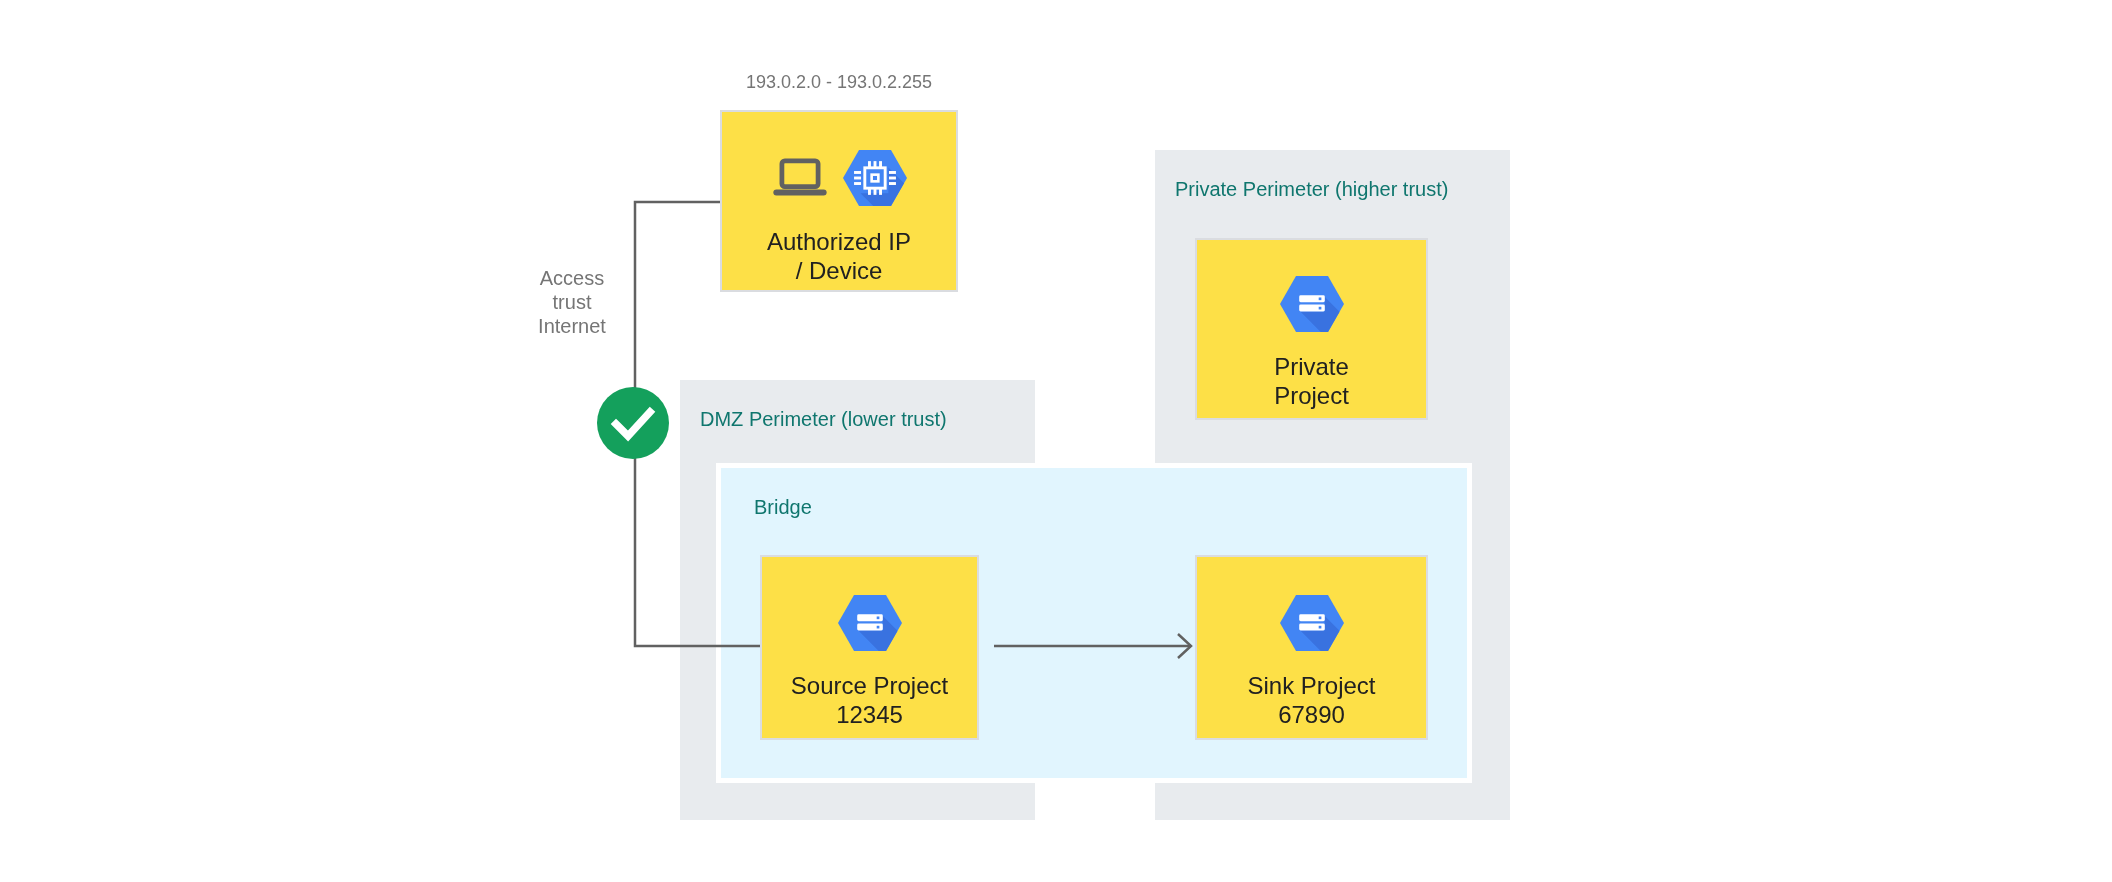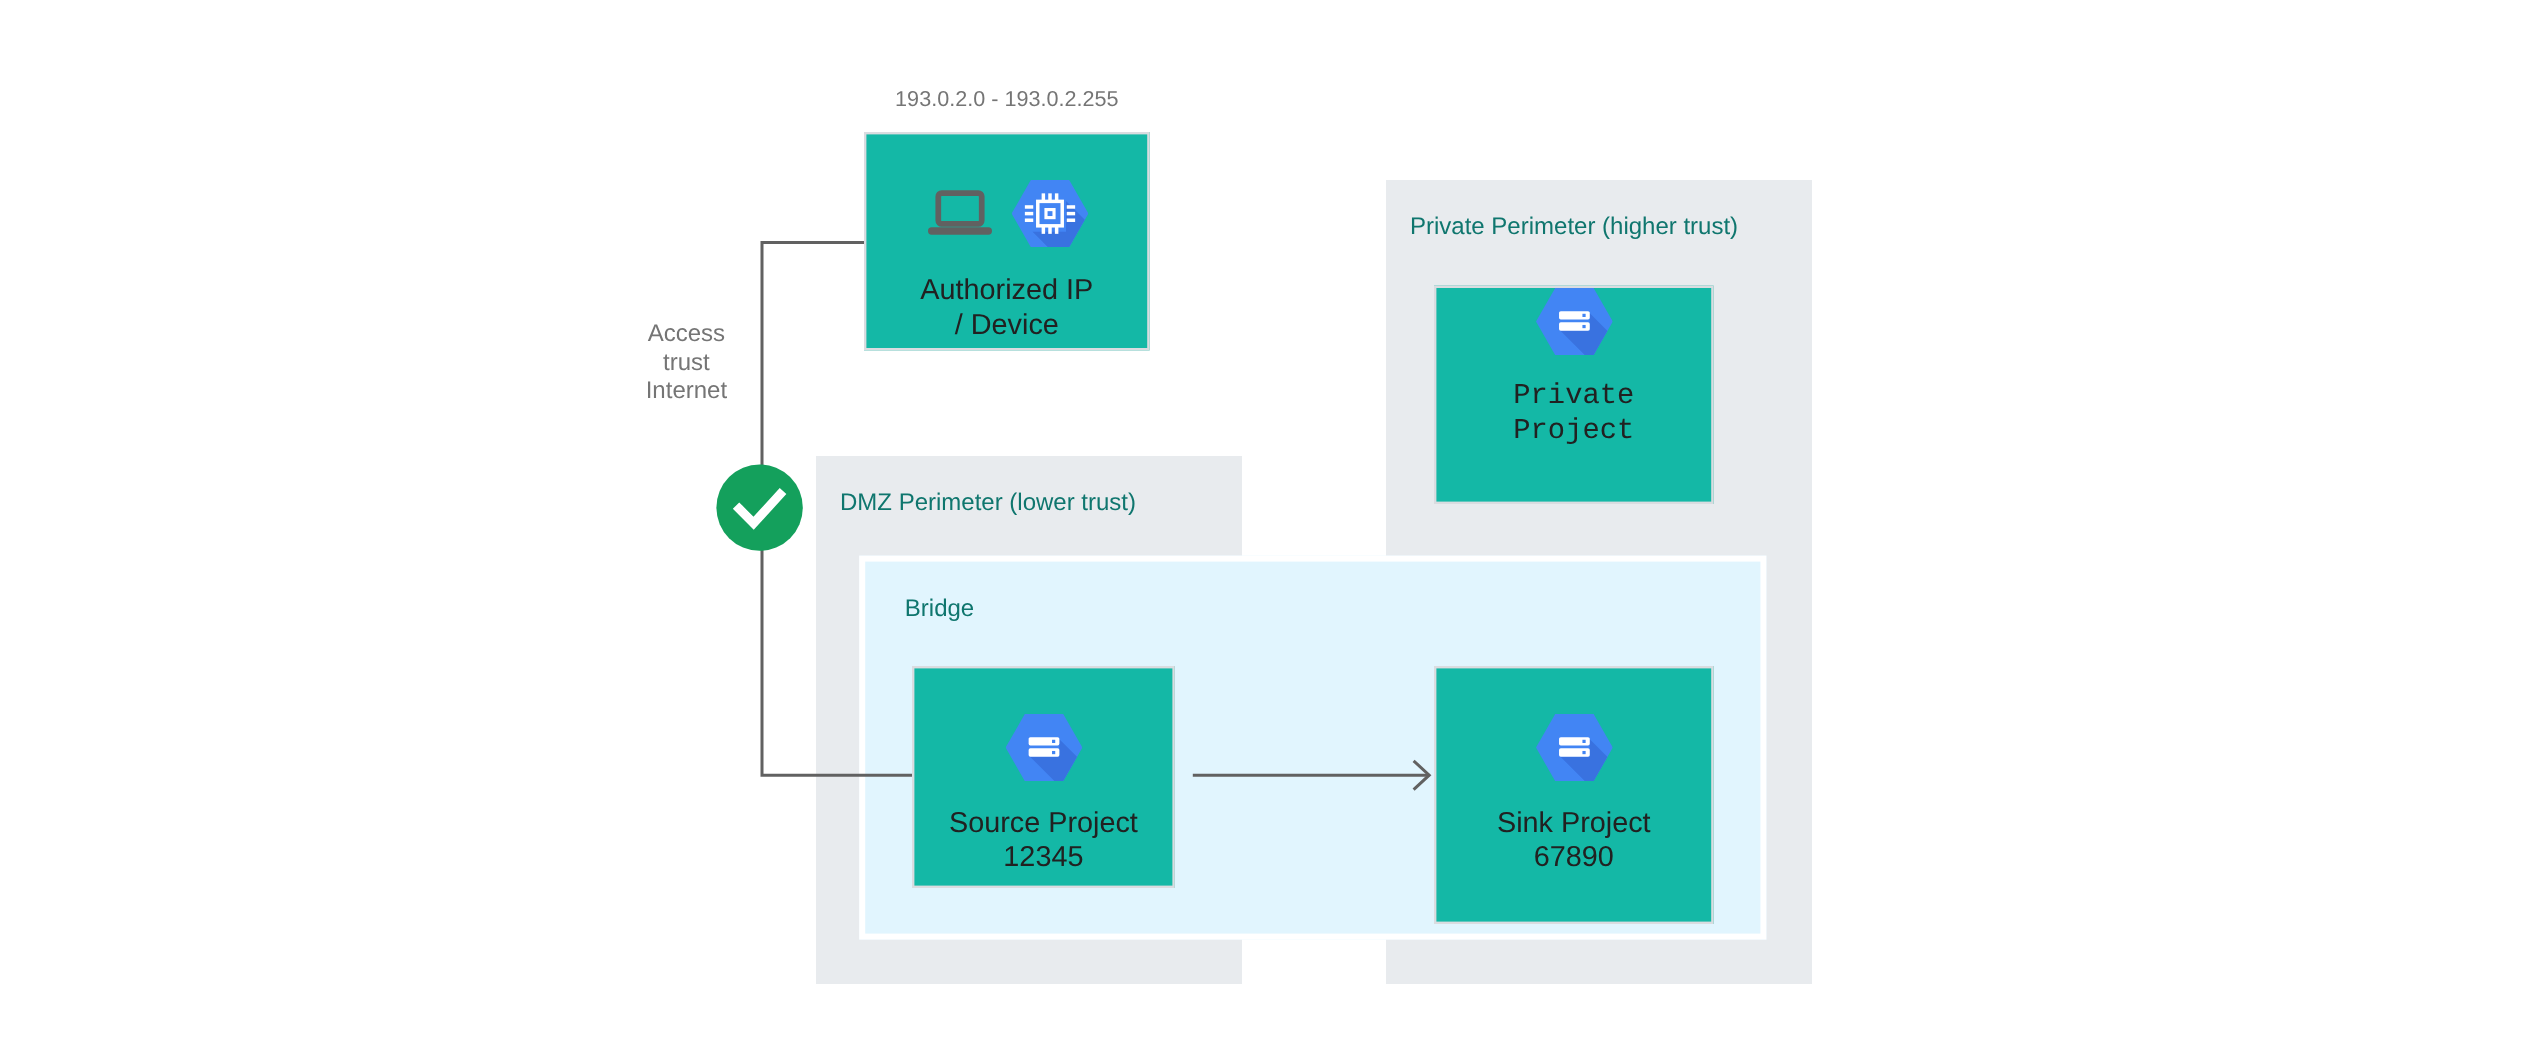--- a/index.html
+++ b/index.html
@@ -16,27 +16,27 @@
   
   .bridge{
     position:absolute;left:716px;top:463px;width:756px;height:320px;
     background:#e1f5fe;border:5px solid #ffffff;box-sizing:border-box;
   }
   .bridge .zone-label{left:33px;top:28px;}
   
   .connectors{position:absolute;left:0;top:0;pointer-events:none;}
   
   .node{
-    position:absolute;background:#14b8a6;border:2px solid #dadce0;box-sizing:border-box;
+    position:absolute;background:#fde047;border:2px solid #dadce0;box-sizing:border-box;
     display:flex;flex-direction:column;align-items:center;
   }
   .node--authorized{left:720px;top:110px;width:238px;height:182px;padding-top:38px;}
   .node--source{left:760px;top:555px;width:219px;height:185px;padding-top:38px;}
-  .node--sink{left:1195px;top:555px;width:233px;height:215px;padding-top:38px;}
-  .node--private{left:1195px;top:238px;width:233px;height:182px;font-family:Liberation Mono, monospace;}
+  .node--sink{left:1195px;top:555px;width:233px;height:185px;padding-top:38px;}
+  .node--private{left:1195px;top:238px;width:233px;height:182px;padding-top:36px;}
   .icon-row{display:flex;align-items:center;gap:14px;height:56px;}
   .node-label{
     font-size:24px;line-height:29px;color:#212121;text-align:center;margin-top:21px;white-space:nowrap;
   }
   .node--source .node-label,.node--sink .node-label,.node--private .node-label{margin-top:20px;}
   .node-label span{display:block;}
   
   .ip-range{
     position:absolute;left:700px;top:72px;width:278px;text-align:center;
     font-size:18px;color:#757575;white-space:nowrap;

